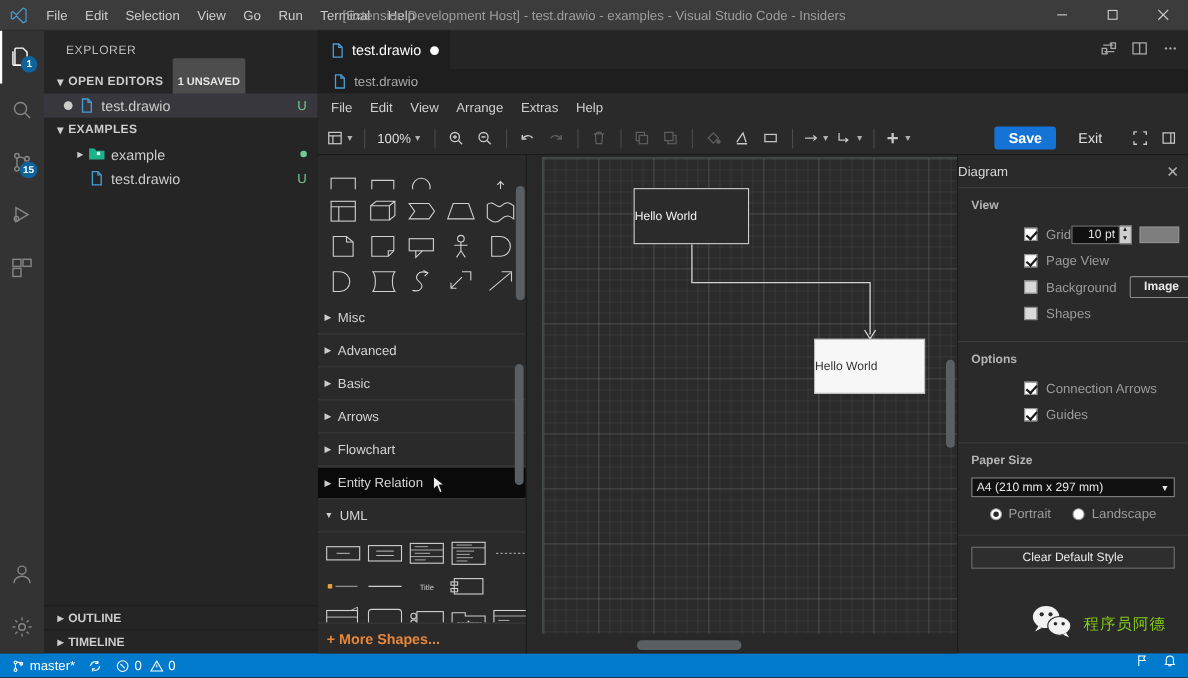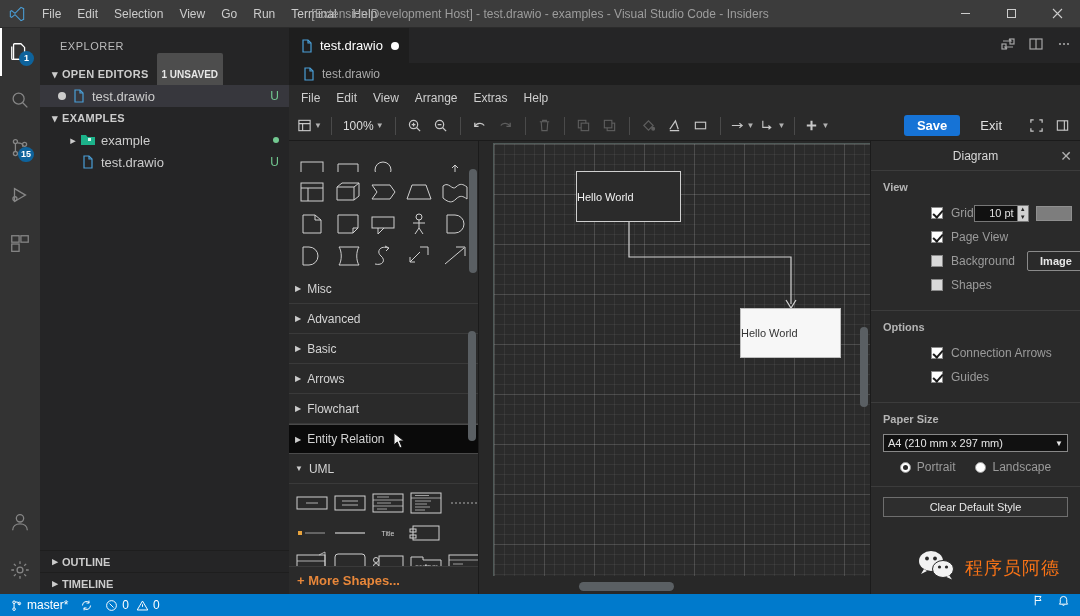--- a/index.html
+++ b/index.html
@@ -172,21 +172,21 @@
     position: absolute; bottom: 3px; height: 9px; border-radius: 5px; background: #5a5f63;
   }
   .vscroll-canvas { position: absolute; right: 2px; width: 8px; border-radius: 4px; background: #5a5f63; }
 
   
   .format {
     width: 210px; flex: 0 0 210px; background: #2a2a2a; border-left: 1px solid #1b1b1b;
     display: flex; flex-direction: column; overflow: hidden;
   }
   .fmt-title {
-    height: 30px; display: flex; align-items: center; justify-content: center;
+    height: 30px; display: flex; align-items: center; 
     font-size: 12px; color: #d8d8d8; border-bottom: 1px solid #3c3c3c; position: relative;
   }
   .fmt-close { position: absolute; right: 8px; color: #b0b0b0; font-size: 14px; }
   .fmt-section { padding: 10px 12px 12px 12px; border-bottom: 1px solid #3c3c3c; }
   .fmt-heading { font-size: 11px; font-weight: bold; color: #b5b5b5; margin-bottom: 9px; }
   .fmt-row { display: flex; align-items: center; height: 22px; margin-bottom: 2px; margin-left: 48px; }
   .cb {
     width: 12px; height: 12px; border: 1px solid #8a8a8a; background: #ffffff; margin-right: 8px;
     flex: 0 0 12px; position: relative;
   }
@@ -222,21 +222,21 @@
   .wide-btn {
     width: 100%; height: 20px; border: 1px solid #6e6e6e; background: #2e2e2e; color: #e8e8e8;
     font-size: 11px; display: flex; align-items: center; justify-content: center; margin-bottom: 6px;
   }
 
   
   .watermark {
     position: absolute; right: 8px; bottom: 26px; display: flex; align-items: center; gap: 8px;
     background: #2a2a2a; padding: 4px 12px 4px 6px;
   }
-  .wm-text { color: #f97316; font-size: 18px; letter-spacing: 1px; }
+  .wm-text { color: #84cc16; font-size: 14px; letter-spacing: 1px; }
 
   
   .statusbar {
     height: 22px; background: #007acc; flex: 0 0 22px; display: flex; align-items: flex-start;
     color: #ffffff; font-size: 12px; padding: 0 4px;
   }
   .sb-item { display: flex; align-items: center; gap: 4px; padding: 0 6px; height: 100%; }
   .sb-right { margin-left: auto; display: flex; }
   .sb-item svg { width: 13px; height: 13px; }
 </style>

